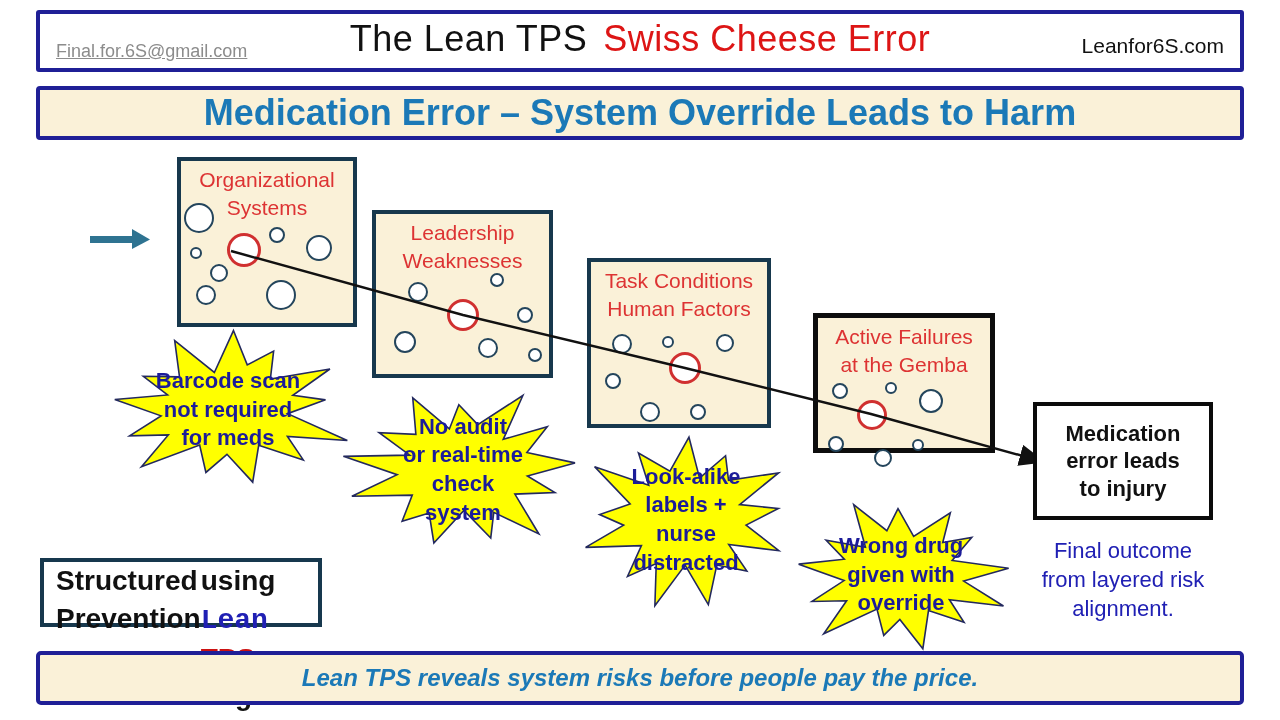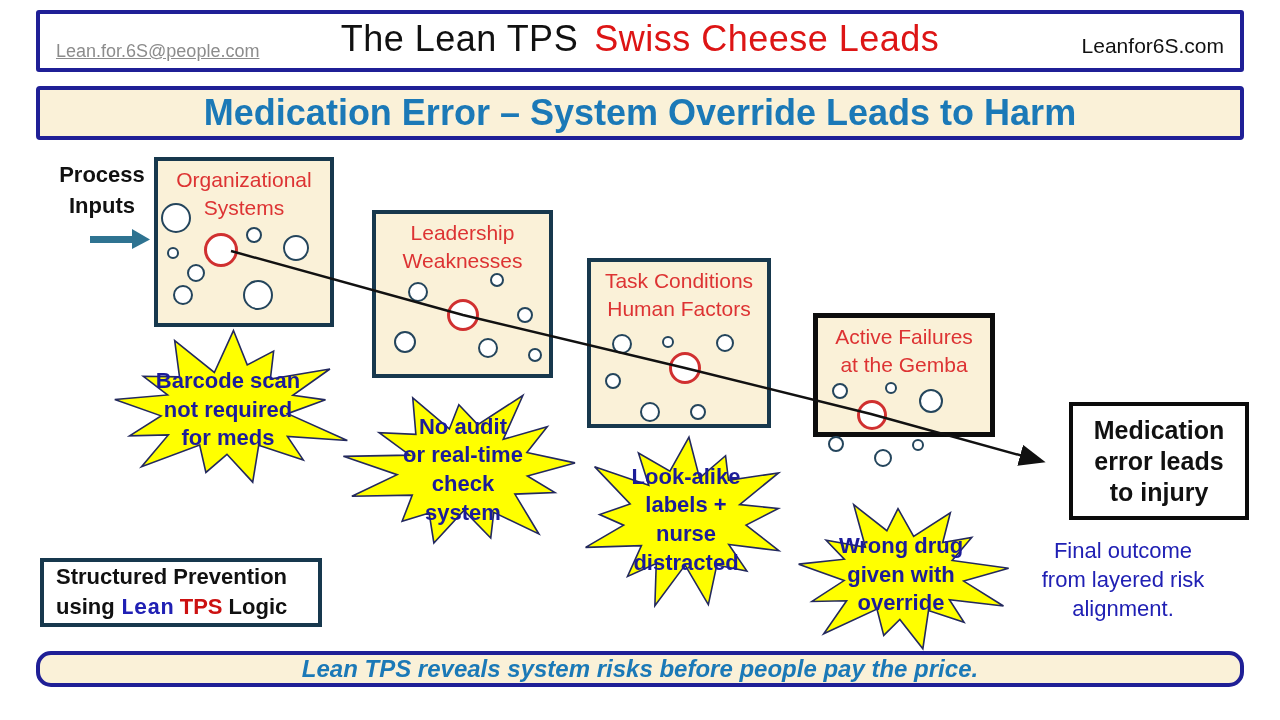--- a/index.html
+++ b/index.html
@@ -21,22 +21,22 @@
   .header-title{position:absolute;left:0;right:0;top:4px;text-align:center;
                 font-size:36px;color:#111;letter-spacing:.5px;}
   .t-red{color:#dd1515;margin-left:16px;}
   .site{position:absolute;right:16px;bottom:10px;font-size:21px;color:#111;}
 
   
   .banner{position:absolute;left:36px;top:86px;width:1208px;height:54px;
           background:var(--cream);border:4px solid var(--navy);border-radius:4px;
           display:flex;align-items:center;justify-content:center;}
   .banner-title{font-size:36px;font-weight:bold;color:var(--blue);}
-  .footer{position:absolute;left:36px;top:651px;width:1208px;height:36px;
-          background:var(--cream);border:4px solid var(--navy);border-radius:15px;
+  .footer{position:absolute;left:36px;top:651px;width:1208px;height:54px;
+          background:var(--cream);border:4px solid var(--navy);border-radius:5px;
           display:flex;align-items:center;justify-content:center;}
   .footer-text{font-size:24px;font-weight:bold;font-style:italic;color:var(--blue);}
 
   
   .process{position:absolute;left:44px;top:160px;width:116px;text-align:center;
            font-size:22px;font-weight:bold;color:#111;line-height:1.4;}
   .proc-arrow{position:absolute;left:90px;top:229px;width:60px;height:20px;}
 
   
   .slice{position:absolute;background:var(--cream);border:4px solid var(--slice_border);z-index:1;}
@@ -51,56 +51,54 @@
   
   .burst{position:absolute;z-index:3;}
   .burst svg{position:absolute;left:0;top:0;width:100%;height:100%;overflow:visible;}
   .burst-poly{fill:var(--burst_yellow);stroke:#23295e;stroke-width:1.6;vector-effect:non-scaling-stroke;}
   .burst-text{position:absolute;inset:0;display:flex;align-items:center;justify-content:center;
               text-align:center;font-size:22px;font-weight:bold;color:var(--burst_text);line-height:1.3;}
 
   
   .outcome-box{position:absolute;left:1033px;top:402px;width:180px;height:118px;background:#fff;
                border:4px solid #0b0b0b;display:flex;align-items:center;justify-content:center;
-               text-align:center;font-size:25px;font-weight:bold;color:#111;line-height:1.24;z-index:2;margin-left:36px;}
+               text-align:center;font-size:22px;font-weight:bold;color:#111;line-height:1.24;z-index:2;}
   .outcome-caption{position:absolute;left:1016px;top:536px;width:214px;text-align:center;
                    font-size:22px;font-weight:normal;color:var(--royal);line-height:1.32;}
 
   
   .prevention{position:absolute;left:40px;top:558px;width:282px;height:69px;background:#fff;
-              border:4px solid var(--slice_border);display:flex;flex-direction:column;
-              justify-content:center;padding-left:12px;font-size:22px;font-weight:bold;
+              border:4px solid var(--slice_border);display:flex;flex-direction:row;
+              justify-content:center;padding-left:12px;font-size:28px;font-weight:bold;
               color:#111;line-height:1.35;}
   .w-lean{color:var(--royal);font-family:Liberation Mono, monospace;} .w-tps{color:var(--tps_red);text-align:right;}
 </style>
 </head>
 <body>
 
 <div class="canvas">
 
   <div class="header">
-    <a class="email">Lean.for.6S@people.com</a>
+    <a class="email">Final.for.6S@gmail.com</a>
     <div class="header-title">
-      <span>The Lean TPS</span><span class="t-red">Swiss Cheese Leads</span>
+      <span>The Lean TPS</span><span class="t-red">Swiss Cheese Error</span>
     </div>
     <div class="site">Leanfor6S.com</div>
   </div>
 
   <div class="banner">
     <div class="banner-title">Medication Error – System Override Leads to Harm</div>
   </div>
 
-  <div class="process preline">Process
-Inputs</div>
   <svg class="proc-arrow" viewBox="0 0 60 20">
     <rect x="0" y="7" width="42" height="7" fill="var(--arrow_teal)"></rect>
     <polygon points="42,0 60,10.5 42,20" fill="var(--arrow_teal)"></polygon>
   </svg>
 
-  <div class="slice" id="slice0" style="left:154px;top:157px;width:180px;height:170px">
+  <div class="slice" id="slice0" style="left:177px;top:157px;width:180px;height:170px">
     <div class="slice-label preline">Organizational
 Systems</div>
   <div class="hole" style="left: 3px; top: 42px; height: 30px; width: 30px;"></div>
       <div class="hole hole-red" style="left: 46px; top: 72px; height: 34px; width: 34px;"></div>
       <div class="hole" style="left: 88px; top: 66px; height: 16px; width: 16px;"></div>
       <div class="hole" style="left: 125px; top: 74px; height: 26px; width: 26px;"></div>
       <div class="hole" style="left: 9px; top: 86px; height: 12px; width: 12px;"></div>
       <div class="hole" style="left: 29px; top: 103px; height: 18px; width: 18px;"></div>
       <div class="hole" style="left: 15px; top: 124px; height: 20px; width: 20px;"></div>
       <div class="hole" style="left: 85px; top: 119px; height: 30px; width: 30px;"></div>
@@ -120,21 +118,21 @@
     <div class="slice-label preline">Task Conditions
 Human Factors</div>
   <div class="hole" style="left: 21px; top: 72px; height: 20px; width: 20px;"></div>
       <div class="hole" style="left: 71px; top: 74px; height: 12px; width: 12px;"></div>
       <div class="hole" style="left: 125px; top: 72px; height: 18px; width: 18px;"></div>
       <div class="hole hole-red" style="left: 78px; top: 90px; height: 32px; width: 32px;"></div>
       <div class="hole" style="left: 14px; top: 111px; height: 16px; width: 16px;"></div>
       <div class="hole" style="left: 49px; top: 140px; height: 20px; width: 20px;"></div>
       <div class="hole" style="left: 99px; top: 142px; height: 16px; width: 16px;"></div>
     </div>
-  <div class="slice slice-black" id="slice3" style="left:813px;top:313px;width:182px;height:124px">
+  <div class="slice slice-black" id="slice3" style="left:813px;top:313px;width:182px;height:140px">
     <div class="slice-label preline">Active Failures
 at the Gemba</div>
   <div class="hole" style="left: 14px; top: 65px; height: 16px; width: 16px;"></div>
       <div class="hole" style="left: 67px; top: 64px; height: 12px; width: 12px;"></div>
       <div class="hole" style="left: 101px; top: 71px; height: 24px; width: 24px;"></div>
       <div class="hole hole-red" style="left: 39px; top: 82px; height: 30px; width: 30px;"></div>
       <div class="hole" style="left: 10px; top: 118px; height: 16px; width: 16px;"></div>
       <div class="hole" style="left: 56px; top: 131px; height: 18px; width: 18px;"></div>
       <div class="hole" style="left: 94px; top: 121px; height: 12px; width: 12px;"></div>
     </div>

